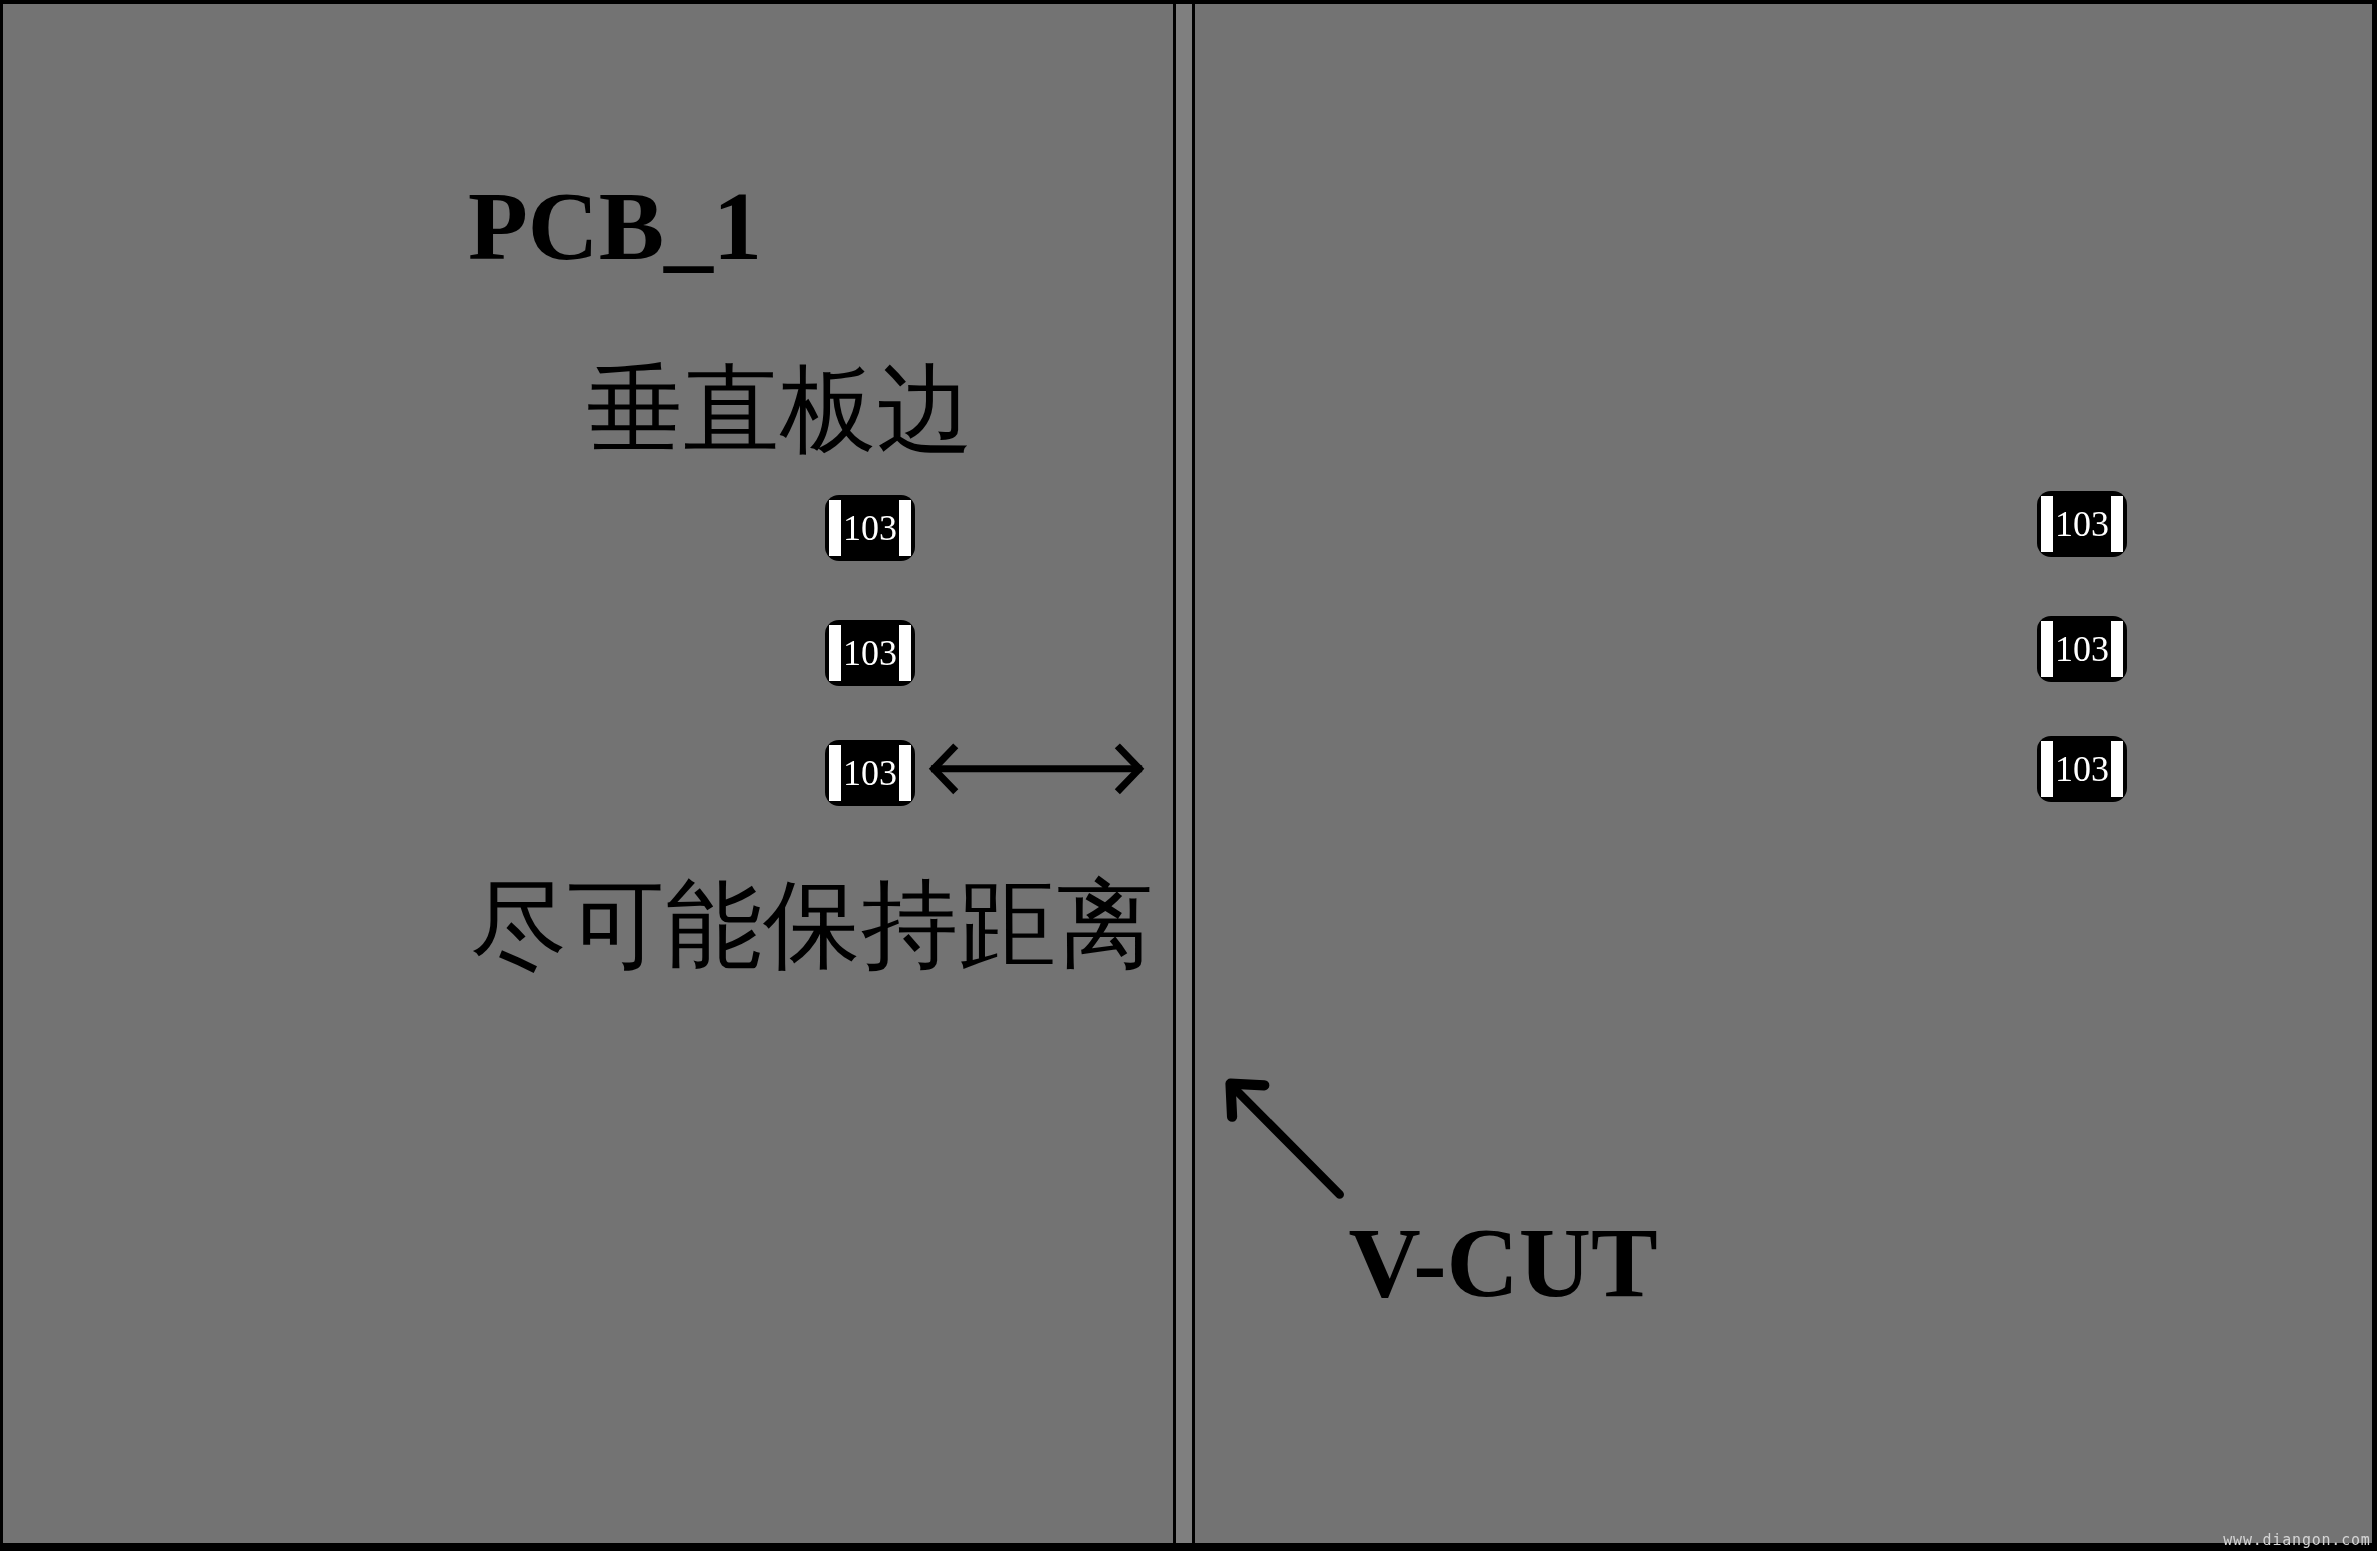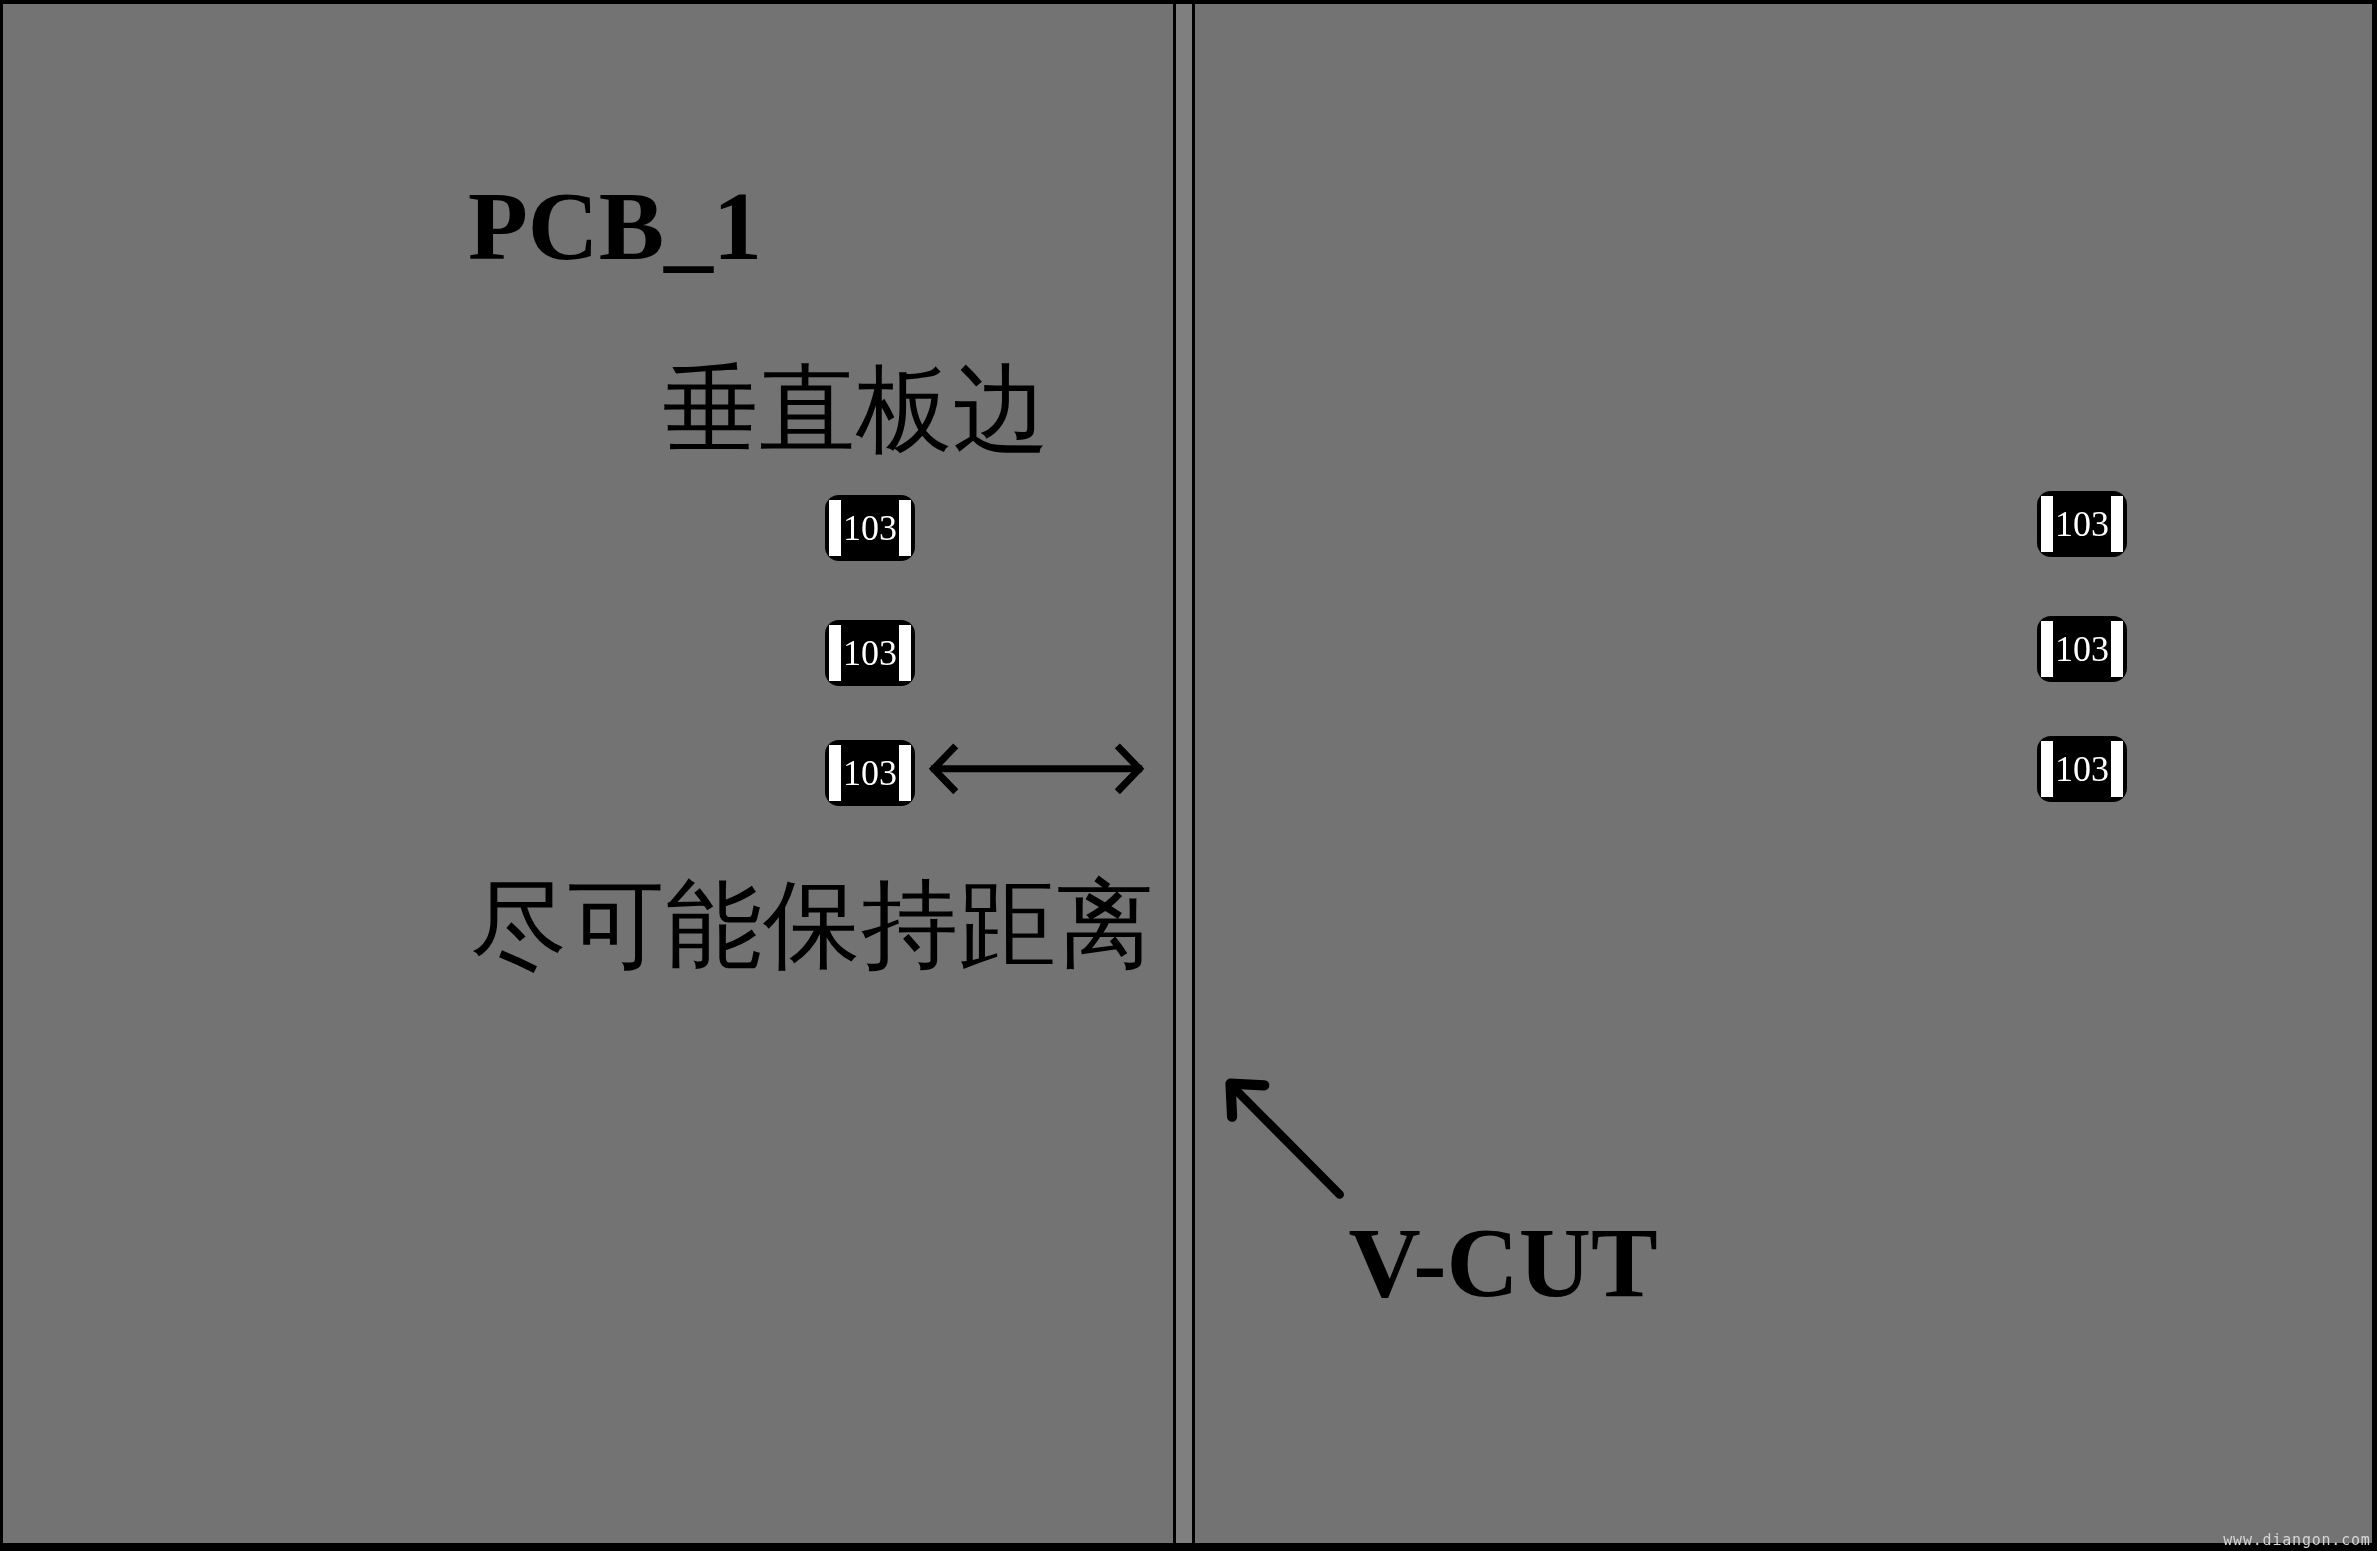--- a/index.html
+++ b/index.html
@@ -27,21 +27,21 @@
     position:absolute;transform:translateX(-50%);
     font-size:98px;font-weight:bold;color:#000;line-height:1;white-space:nowrap;z-index:3;
   }
   #pcb1-title{left:615px;top:177px;}
   #pcb2-title{left:1817px;top:177px;}
   .cn-note{
     position:absolute;transform:translateX(-50%);
     color:#000;line-height:1;white-space:nowrap;z-index:3;
     font-family:"Liberation Serif","DejaVu Serif",serif;
   }
-  #vertical-edge-note{left:856px;top:362px;font-size:96px;letter-spacing:0.8px;text-align:center;}
+  #vertical-edge-note{left:780px;top:362px;font-size:96px;letter-spacing:0.8px;text-align:center;}
   #distance-note{left:812px;top:877px;font-size:97px;letter-spacing:0.8px;}
   #vcut-label{
     position:absolute;left:1503px;top:1213px;transform:translateX(-50%);
     font-size:100px;font-weight:bold;color:#000;line-height:1;white-space:nowrap;z-index:3;
   }
   
   .comp{
     position:absolute;width:90px;height:66px;
     background:#000;border-radius:14px;z-index:2;
   }

